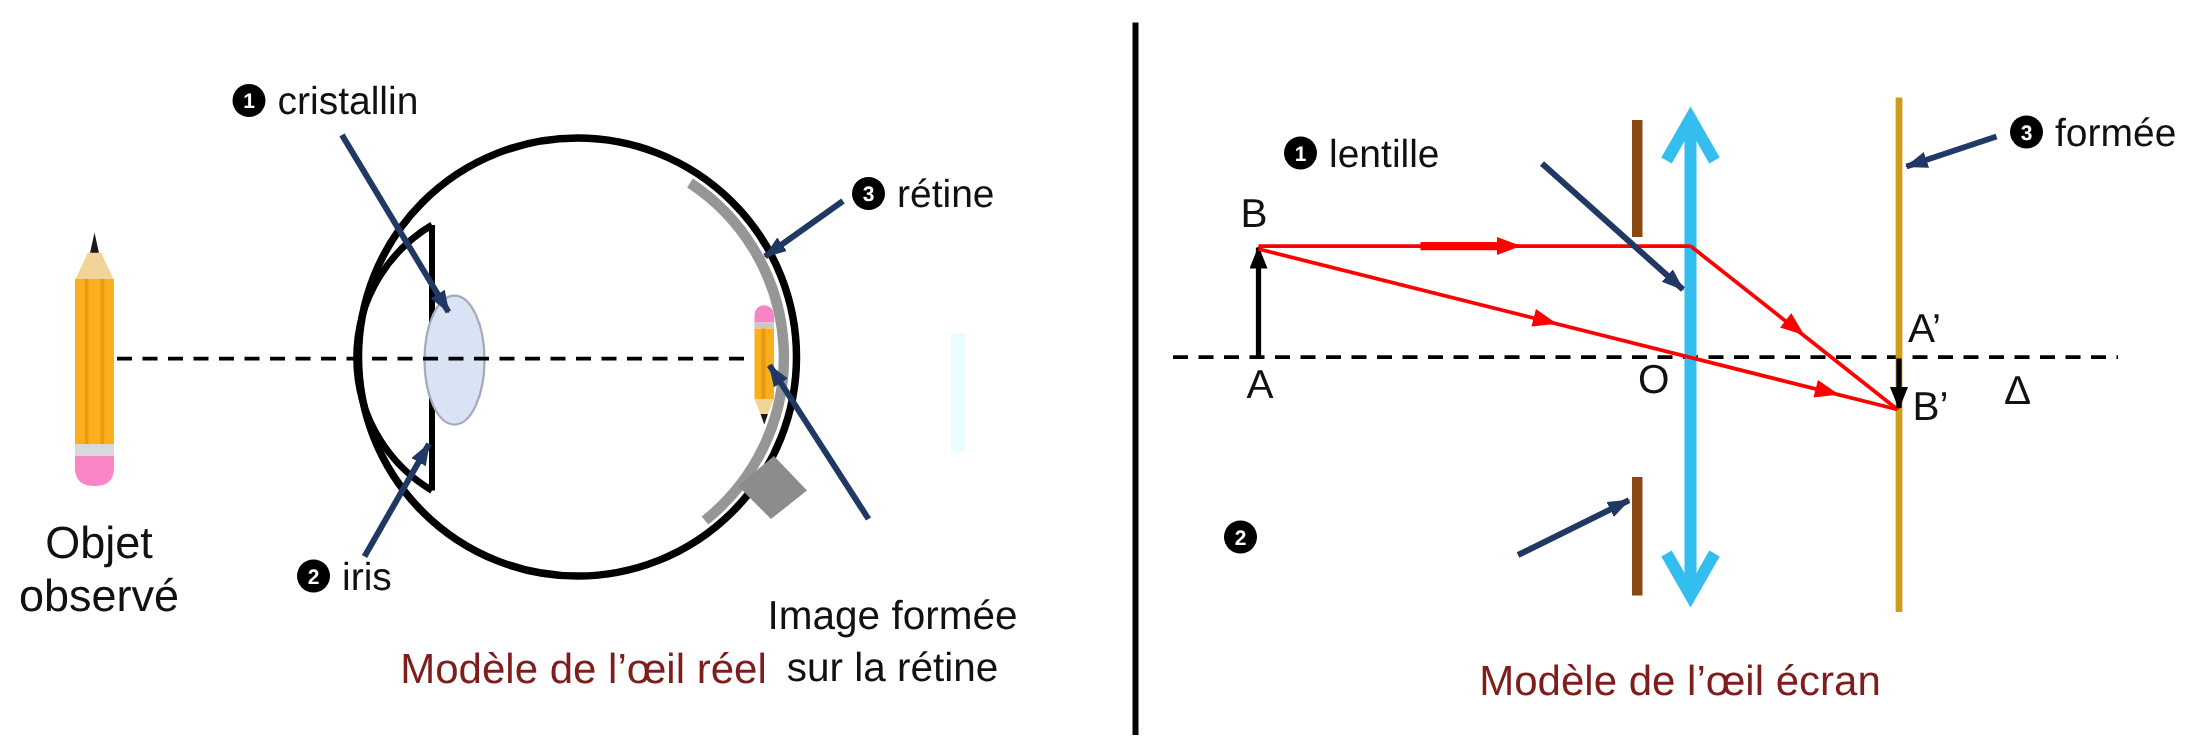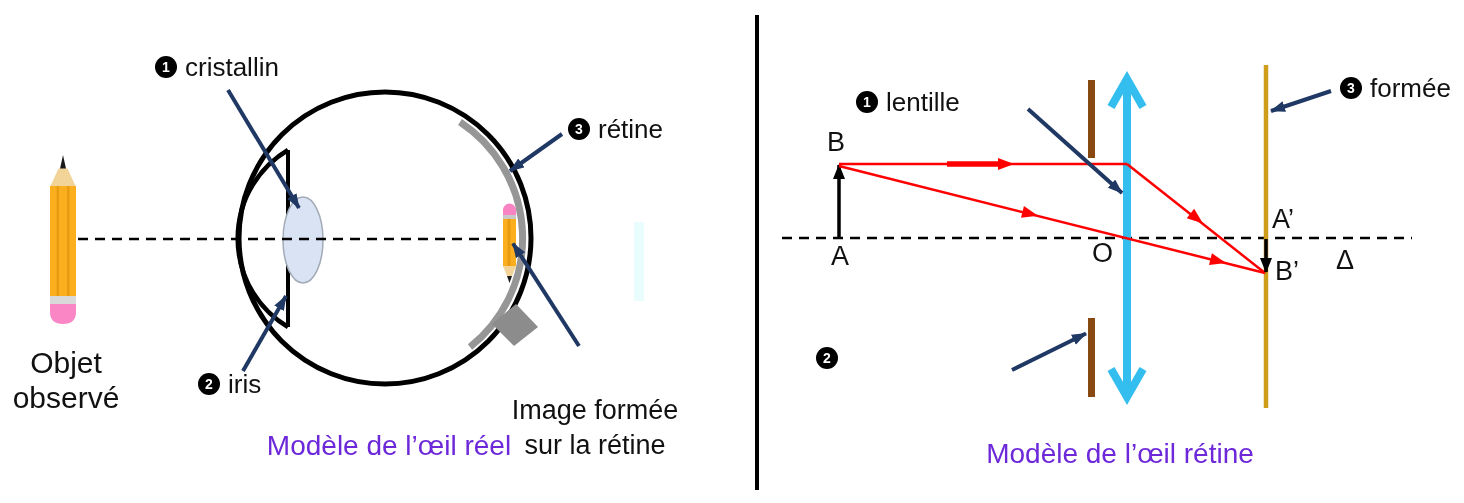--- a/index.html
+++ b/index.html
@@ -10,21 +10,21 @@
   #diagram-svg{position:absolute;left:0;top:0;}
   .lbl{position:absolute;display:flex;align-items:center;gap:8px;font-size:26px;line-height:32px;color:#111;white-space:nowrap;}
   .badge{
     width:22px;height:22px;border-radius:50%;background:#000;color:#fff;
     display:inline-flex;align-items:center;justify-content:center;
     font-size:14px;font-weight:bold;flex:0 0 auto;
   }
   .pointlbl{position:absolute;font-size:27px;line-height:27px;color:#111;white-space:nowrap;}
   .multiline{position:absolute;text-align:center;transform:translateX(-50%);font-size:30px;line-height:35px;color:#111;white-space:nowrap;}
   .imglbl{font-size:27px;margin-top:46px;}
-  .caption{position:absolute;transform:translateX(-50%);font-size:28px;line-height:34px;color:#6d28d9;white-space:nowrap;text-align:center;}
+  .caption{position:absolute;transform:translateX(-50%);font-size:28px;line-height:34px;color:#7f1d1d;white-space:nowrap;text-align:center;}
 </style>
 </head>
 <body>
 
 <div id="canvas">
 
   <svg id="diagram-svg" width="1464" height="503" viewBox="0 0 1464 503">
     <defs>
       <marker id="navy-head" markerUnits="userSpaceOnUse" markerWidth="17" markerHeight="13" refX="14" refY="5.5" orient="auto">
         <path d="M0 0 L15 5.5 L0 11 Z" fill="#1F3864"></path>
@@ -159,15 +159,15 @@
     <span>formée</span>
   </div>
 
   <div class="pointlbl" style="left:827px;top:129px;">B</div>
   <div class="pointlbl" style="left:831px;top:243px;">A</div>
   <div class="pointlbl" style="left:1092px;top:240px;">O</div>
   <div class="pointlbl" style="left:1272px;top:206px;">A’</div>
   <div class="pointlbl" style="left:1275px;top:258px;">B’</div>
   <div class="pointlbl" style="left:1336px;top:247px;">Δ</div>
 
-  <div class="caption" style="left:1120px;top:437px;">Modèle de l’œil rétine</div>
+  <div class="caption" style="left:1120px;top:437px;">Modèle de l’œil écran</div>
 
 </div>
 
 </body></html>

